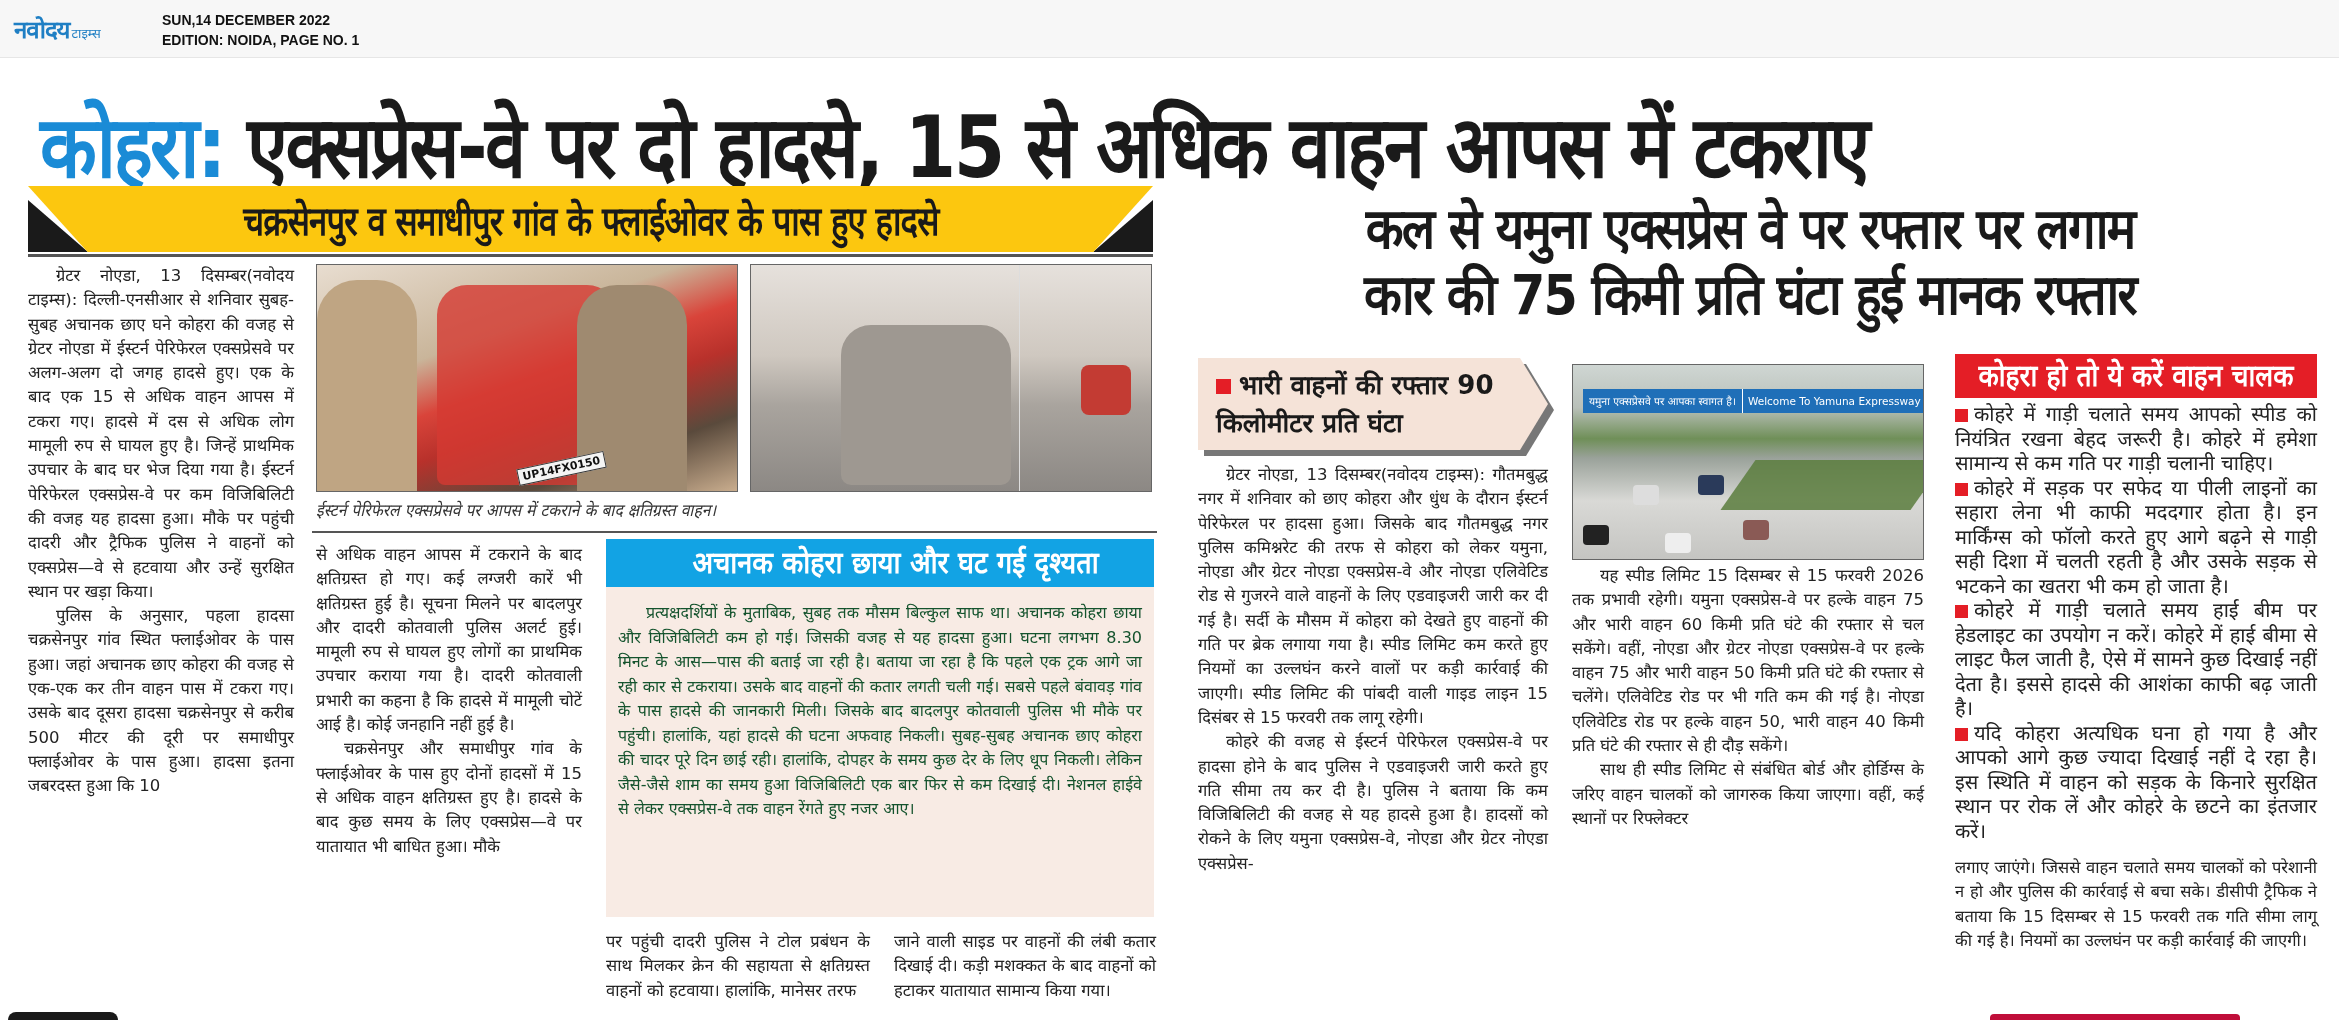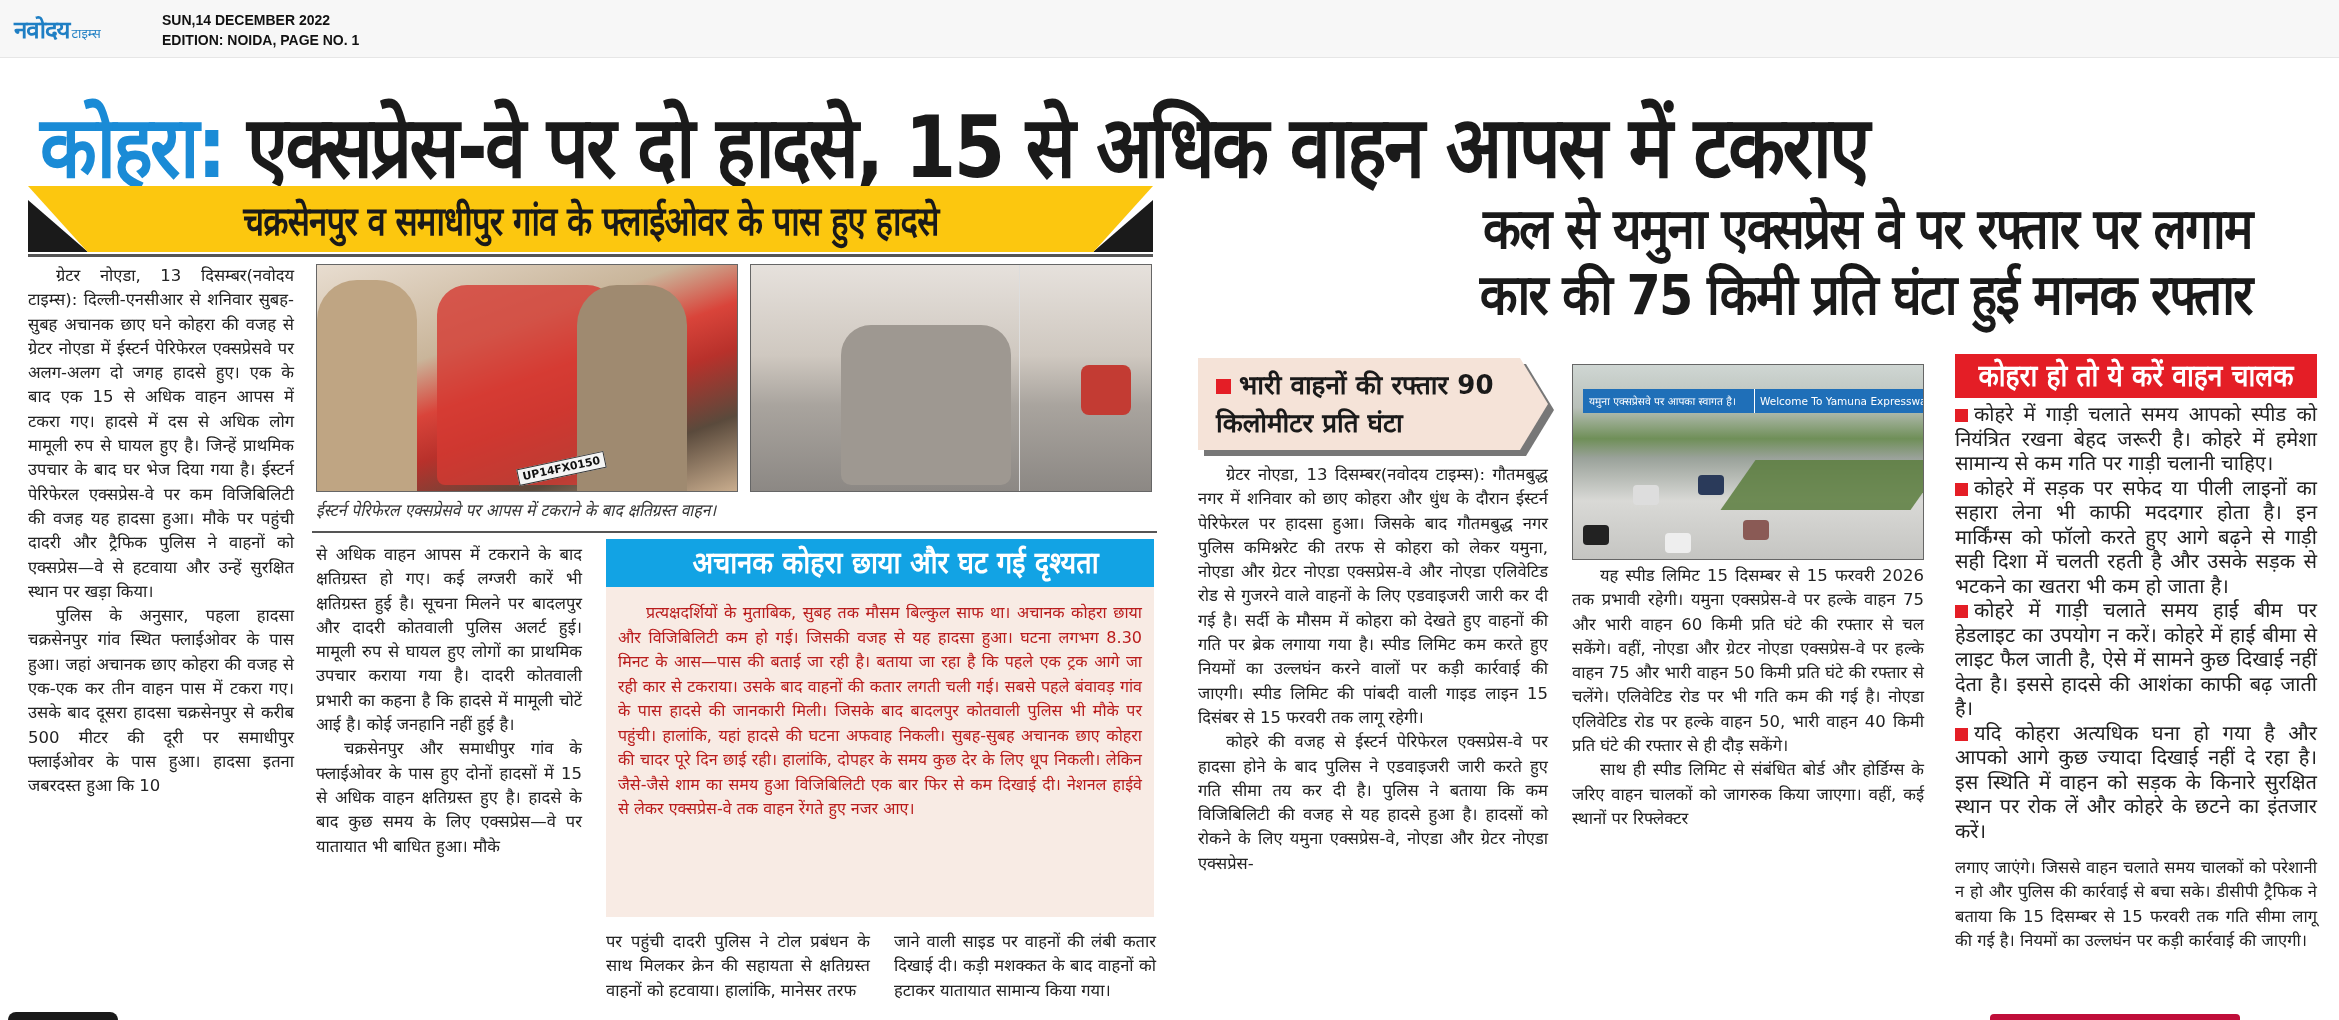--- a/index.html
+++ b/index.html
@@ -21,21 +21,21 @@
 
   
   .banner { position: absolute; left: 28px; top: 128px; width: 1125px; height: 66px; }
   .banner .tri-l { position: absolute; left: 0; top: 14px; width: 0; height: 0; border-top: 52px solid transparent; border-left: 60px solid #1a1a1a; }
   .banner .tri-r { position: absolute; right: 0; top: 14px; width: 0; height: 0; border-top: 52px solid transparent; border-right: 60px solid #1a1a1a; }
   .banner .band { position: absolute; left: 0; top: 0; width: 100%; height: 66px; background: #fcc70f; clip-path: polygon(0 0, 100% 0, 94.7% 100%, 5.3% 100%); display: flex; align-items: center; justify-content: center; }
   .banner .band span { font-weight: bold; font-size: 40px; color: #1a1a1a; white-space: nowrap; transform: scaleX(0.82); letter-spacing: -1px; }
   .rule-top { position: absolute; left: 28px; top: 196px; width: 1125px; height: 3px; background: #555; }
 
   
-  .subhead { position: absolute; left: 1180px; top: 138px; width: 1140px; text-align: right; font-weight: bold; font-size: 56px; line-height: 66px; color: #1a1a1a; letter-spacing: -2px; }
+  .subhead { position: absolute; left: 1180px; top: 138px; width: 1140px; text-align: center; font-weight: bold; font-size: 56px; line-height: 66px; color: #1a1a1a; letter-spacing: -2px; }
   .subhead div { white-space: nowrap; transform: scaleX(0.88); }
 
   
   .col { position: absolute; font-family: "DejaVu Sans", sans-serif; font-size: 16.5px; line-height: 24.3px; color: #222; text-align: justify; }
   .col p { text-indent: 28px; }
   .col p.noindent { text-indent: 0; }
 
   
   .photo { position: absolute; border: 1px solid #666; overflow: hidden; }
   .photo1 { left: 316px; top: 206px; width: 422px; height: 228px; background: linear-gradient(160deg, #e8ddd0 0%, #c9b59a 35%, #d9443a 50%, #b8312b 62%, #5a4a3c 80%, #c9ad8e 100%); }
@@ -47,34 +47,34 @@
   .photo2 .car { position: absolute; left: 90px; top: 60px; width: 170px; height: 160px; background: #9e9891; border-radius: 30px 30px 10px 10px; }
   .photo2 .car2 { position: absolute; left: 330px; top: 100px; width: 50px; height: 50px; background: #c33b33; border-radius: 8px; }
   .photo2 .divline { position: absolute; left: 268px; top: 0; width: 1px; height: 100%; background: #ddd; }
 
   .caption { position: absolute; left: 316px; top: 440px; width: 840px; font-size: 17px; font-style: italic; color: #333; white-space: nowrap; transform: scaleX(0.92); transform-origin: left; }
   .rule-cap { position: absolute; left: 312px; top: 473px; width: 845px; height: 2px; background: #555; }
 
   
   .bluebox-head { position: absolute; left: 606px; top: 481px; width: 548px; height: 48px; background: #12a3e4; color: #fff; font-weight: bold; font-size: 30px; line-height: 48px; text-align: center; white-space: nowrap; padding-left: 32px; }
   .bluebox-head span { display: inline-block; transform: scaleX(0.9); }
-  .bluebox-body { position: absolute; left: 606px; top: 529px; width: 548px; height: 330px; background: #f8ebe4; padding: 14px 12px; font-size: 16px; line-height: 24.5px; color: #b91c1c; text-align: justify; }
+  .bluebox-body { position: absolute; left: 606px; top: 529px; width: 548px; height: 330px; background: #f8ebe4; padding: 14px 12px; font-size: 16px; line-height: 24.5px; color: #14532d; text-align: justify; }
   .bluebox-body p { text-indent: 28px; }
 
   
   .pinktab { position: absolute; left: 1198px; top: 300px; width: 350px; height: 92px; }
   .pinktab .bg { position: absolute; left: 0; top: 0; width: 100%; height: 100%; background: #f5e3d8; clip-path: polygon(6% 0, 92% 0, 100% 50%, 92% 100%, 0 100%, 0 0); box-shadow: 4px 4px 0 #888; }
   .pinktab .shadow { position: absolute; left: 6px; top: 6px; width: 100%; height: 100%; background: #777; clip-path: polygon(6% 0, 92% 0, 100% 50%, 92% 100%, 0 100%, 0 0); }
   .pinktab .txt { position: absolute; left: 18px; top: 8px; font-weight: bold; font-size: 26px; line-height: 38px; color: #1a1a1a; }
   .sq { display: inline-block; width: 15px; height: 15px; background: #e41e26; margin-right: 8px; vertical-align: middle; }
 
   
   .photo3 { left: 1572px; top: 306px; width: 352px; height: 196px; background: linear-gradient(180deg, #cfd6d3 0%, #b9c0b9 22%, #6f8f58 38%, #9aa29a 48%, #d9d9d6 70%, #c5c5c2 100%); }
   .photo3 .sign { position: absolute; left: 10px; top: 24px; width: 342px; height: 24px; background: #1f6fb8; color: #fff; font-size: 10.5px; line-height: 24px; white-space: nowrap; padding-left: 6px; display: flex; }
-  .photo3 .sign span:first-child { border-right: 1px solid #fff; padding-right: 18px; margin-right: 5px; }
+  .photo3 .sign span:first-child { border-right: 1px solid #fff; padding-right: 6px; margin-right: 5px; }
   .photo3 .green { position: absolute; left: 165px; top: 95px; width: 190px; height: 50px; background: #5b7d3d; transform: skewX(-35deg); opacity: .85; }
   .photo3 .car { position: absolute; width: 26px; height: 20px; border-radius: 4px; }
 
   
   .redhead { position: absolute; left: 1955px; top: 296px; width: 362px; height: 44px; background: #e41e26; color: #fff; font-weight: bold; font-size: 30px; line-height: 44px; text-align: center; white-space: nowrap; }
   .redhead span { display: inline-block; transform: scaleX(0.88); }
   .tips { position: absolute; left: 1955px; top: 344px; width: 362px; font-size: 20px; line-height: 24.5px; color: #222; text-align: justify; }
   .tips li { list-style: none; }
   .tips .sq { width: 13px; height: 13px; margin-right: 6px; }
 

